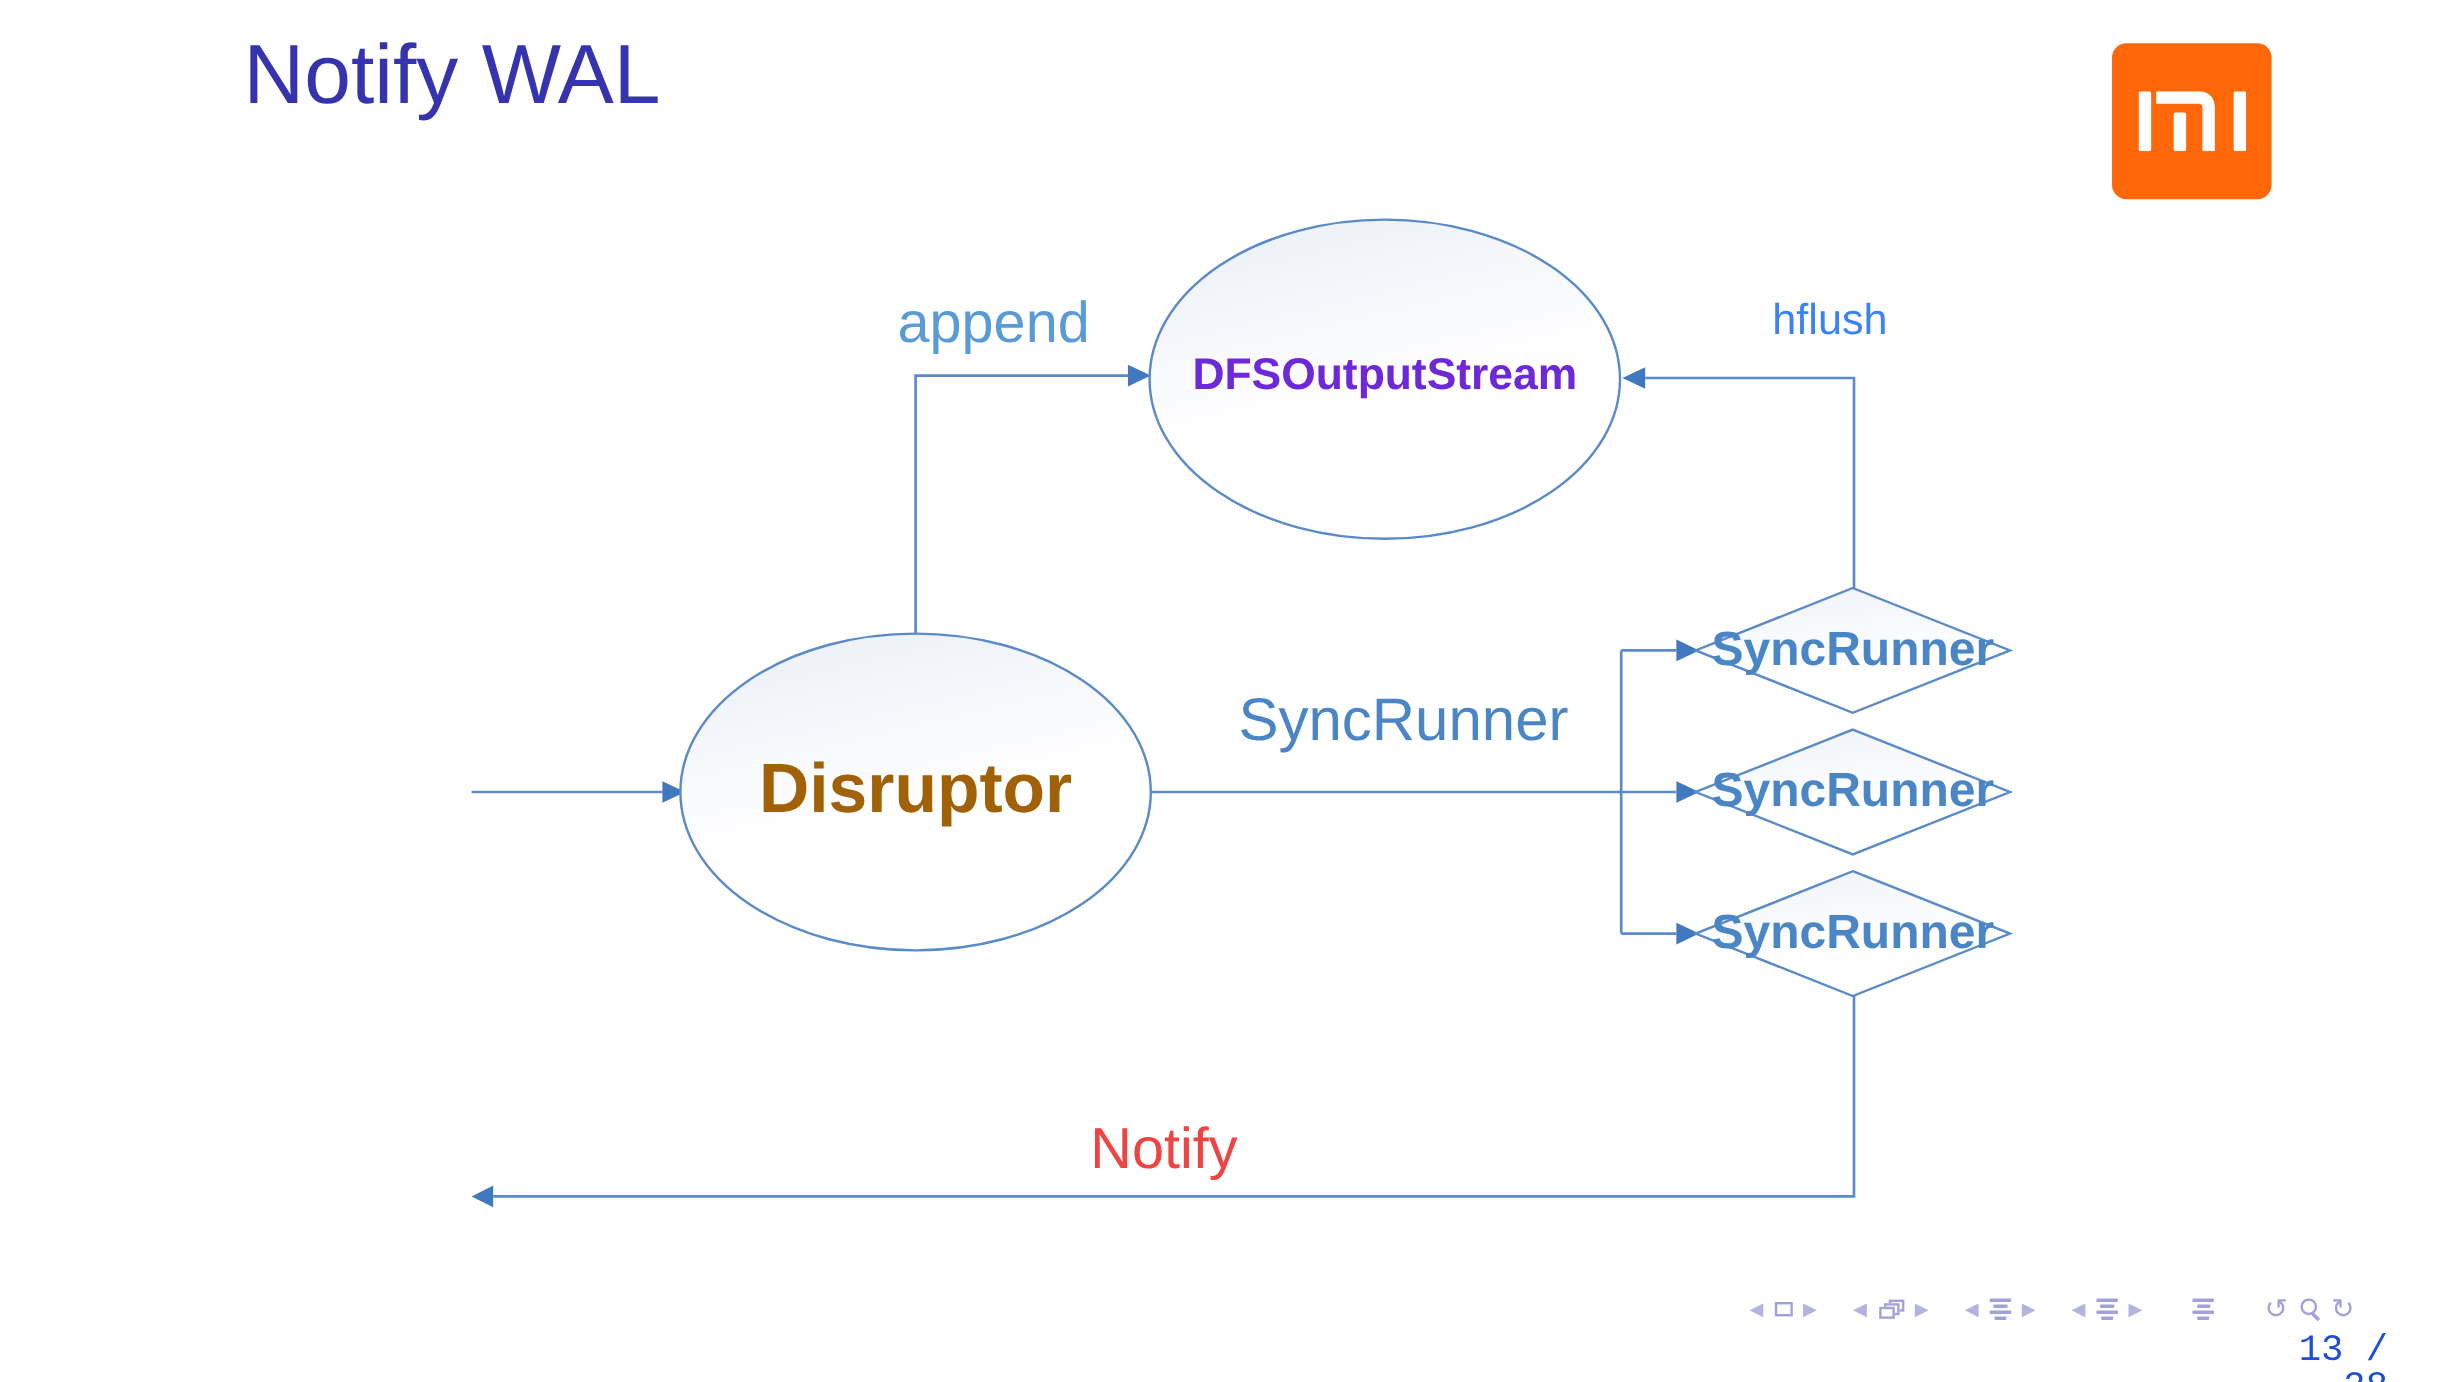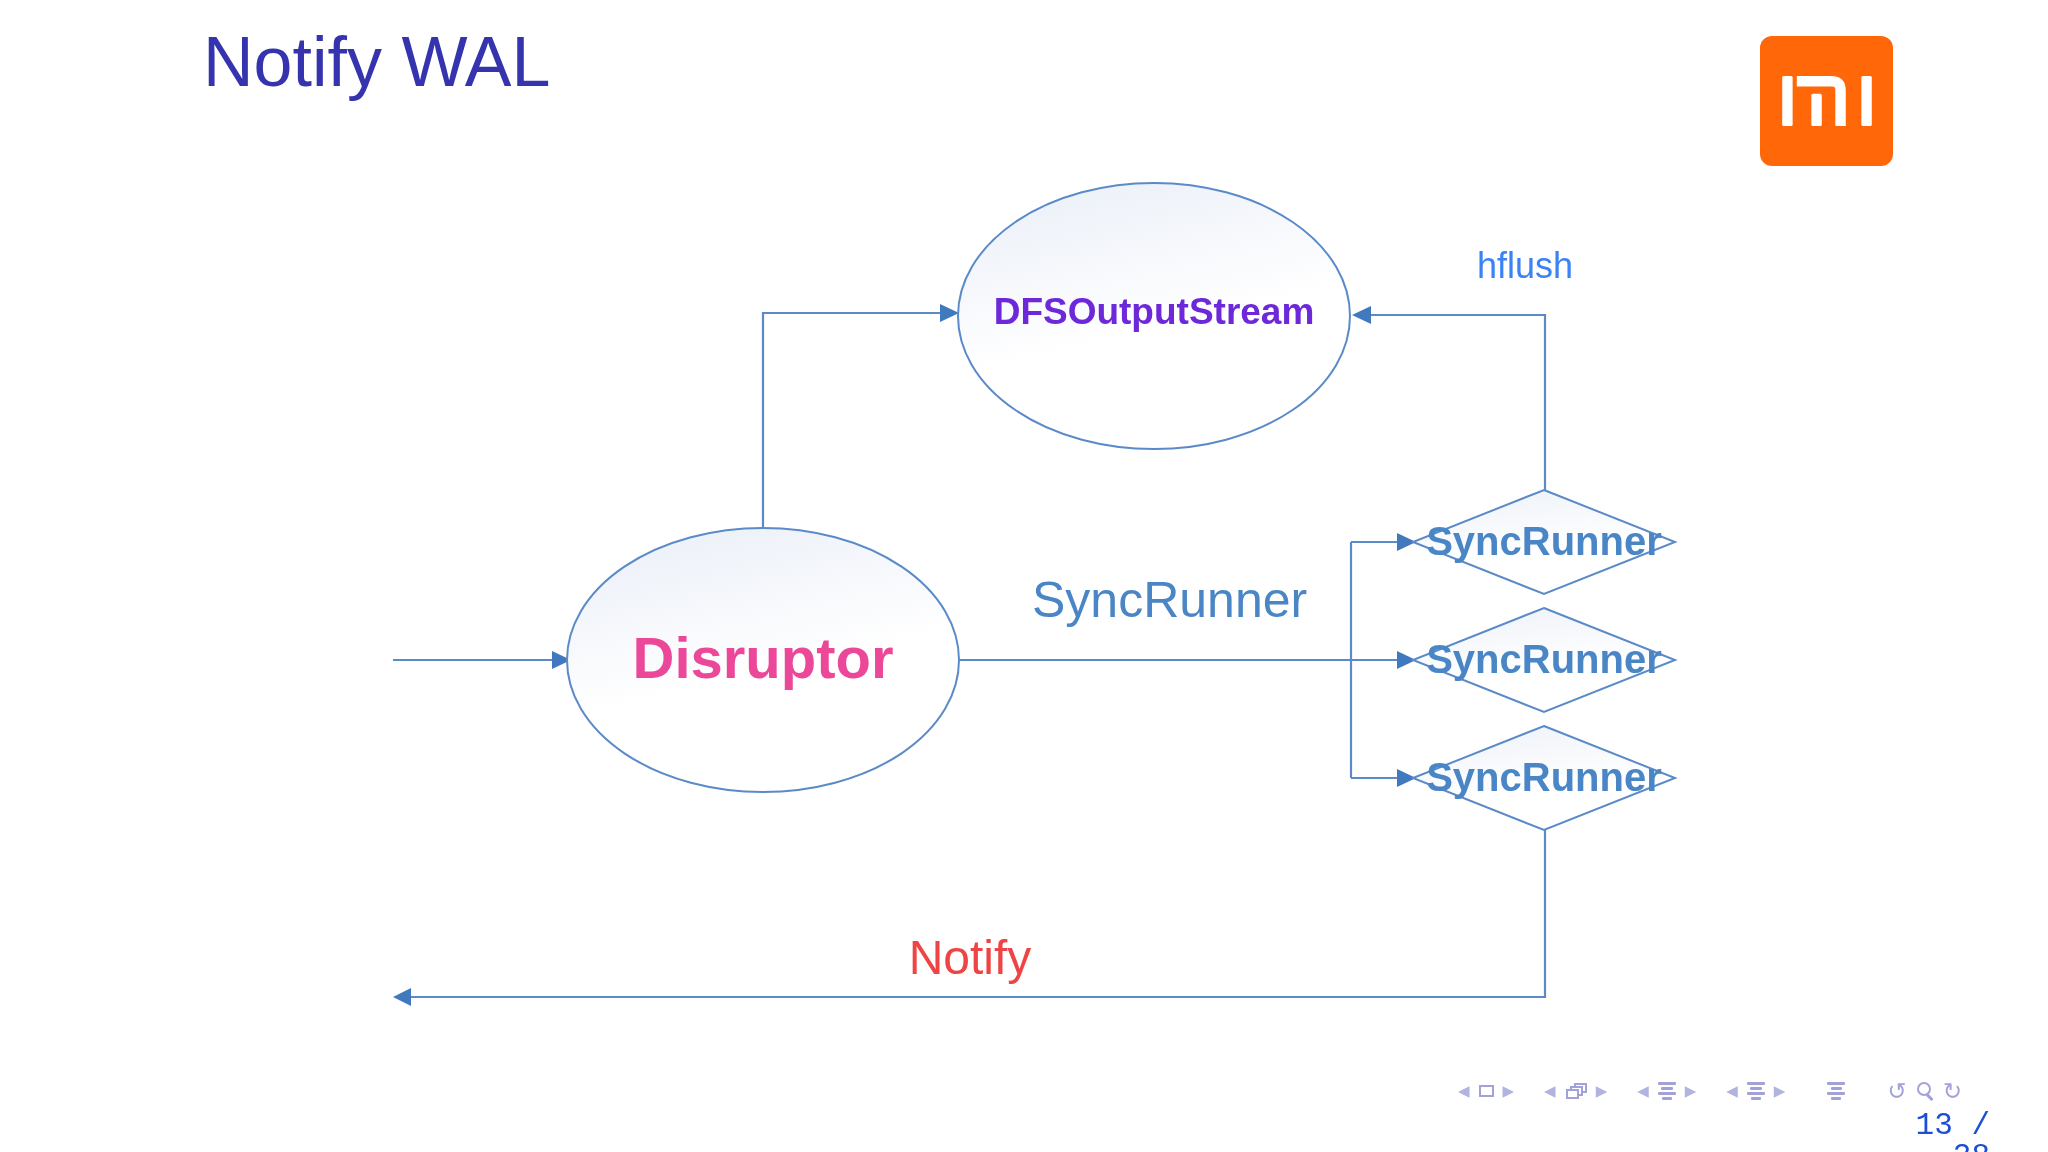--- a/index.html
+++ b/index.html
@@ -20,21 +20,21 @@
     background:#ff6709; border-radius:12px;
     display:flex; align-items:center; justify-content:center;
   }
   
   .lbl { position:absolute; line-height:1; white-space:nowrap; }
   .lbl.center { text-align:center; }
   .fshlog   { left:402px;  top:272px;  font-size:63px; color:#161616; font-weight:500; }
   .append   { left:718px;  top:246px;  width:220px; font-size:48px; color:#5b9bd5; }
   .hflush   { left:1440px; top:248px;  width:170px; font-size:36px; color:#3b82f6; }
   .dfslbl   { left:954px;  top:293px;  width:400px; font-size:37px; color:#6d28d9; font-weight:600; }
-  .disrlbl  { left:563px;  top:629px;  width:400px; font-size:58px; color:#ec4899; font-weight:600; }
+  .disrlbl  { left:563px;  top:629px;  width:400px; font-size:58px; color:#a16207; font-weight:600; }
   .sr1      { left:1413px; top:521px;  width:262px; font-size:40px; color:#4a86c5; font-weight:600; }
   .sr2      { left:1413px; top:639px;  width:262px; font-size:40px; color:#4a86c5; font-weight:600; }
   .sr3      { left:1413px; top:757px;  width:262px; font-size:40px; color:#4a86c5; font-weight:600; }
   .syncfut  { left:1032px; top:575px;  width:260px; font-size:50px; color:#4a86c5; }
   .notify   { left:860px;  top:934px;  width:220px; font-size:48px; color:#ef4444; }
   .diagram-svg { position:absolute; left:0; top:0; }
   
   .footer-nav {
     position:absolute; top:1076px; left:1458px; height:30px;
     display:flex; align-items:center; color:#a2a2d8;
@@ -115,20 +115,21 @@
       <polygon points="411,988 393,997 411,1006"></polygon>
     </g>
 
     <ellipse cx="1154" cy="316" rx="196" ry="133" fill="url(#nodeFill)" stroke="#5b8ac8" stroke-width="2"></ellipse>
     <ellipse cx="763" cy="660" rx="196" ry="132" fill="url(#nodeFill)" stroke="#5b8ac8" stroke-width="2"></ellipse>
     <polygon points="1544,490 1675,542 1544,594 1413,542" fill="url(#diamFill)" stroke="#5b8ac8" stroke-width="2"></polygon>
     <polygon points="1544,608 1675,660 1544,712 1413,660" fill="url(#diamFill)" stroke="#5b8ac8" stroke-width="2"></polygon>
     <polygon points="1544,726 1675,778 1544,830 1413,778" fill="url(#diamFill)" stroke="#5b8ac8" stroke-width="2"></polygon>
   </svg>
 
+  <div class="lbl center append">append</div>
   <div class="lbl center hflush">hflush</div>
   <div class="lbl center dfslbl">DFSOutputStream</div>
   <div class="lbl center disrlbl">Disruptor</div>
   <div class="lbl center syncfut">SyncRunner</div>
   <div class="lbl center sr1">SyncRunner</div>
   <div class="lbl center sr2">SyncRunner</div>
   <div class="lbl center sr3">SyncRunner</div>
   <div class="lbl center notify">Notify</div>
 
   <div class="footer-nav">

